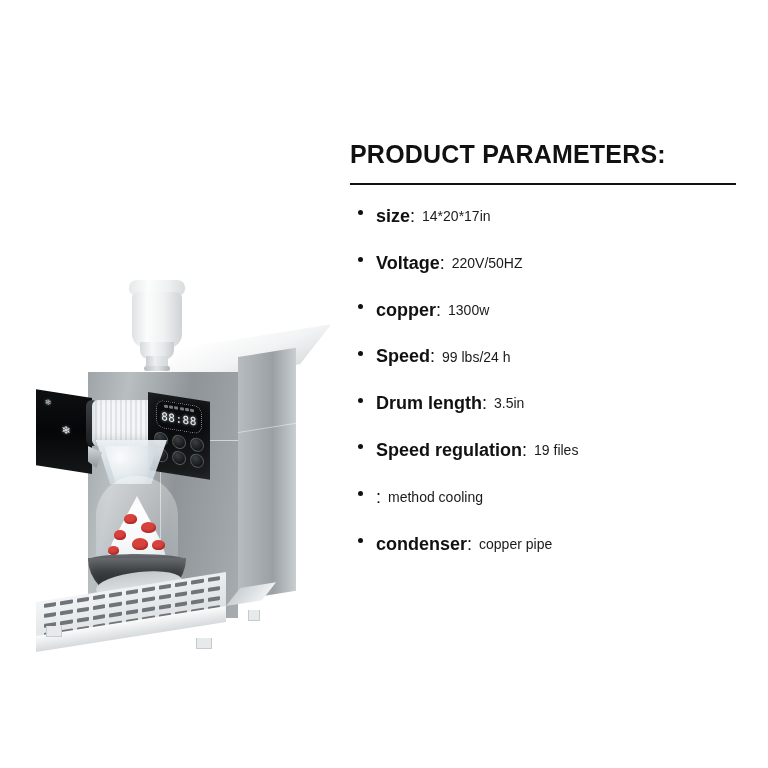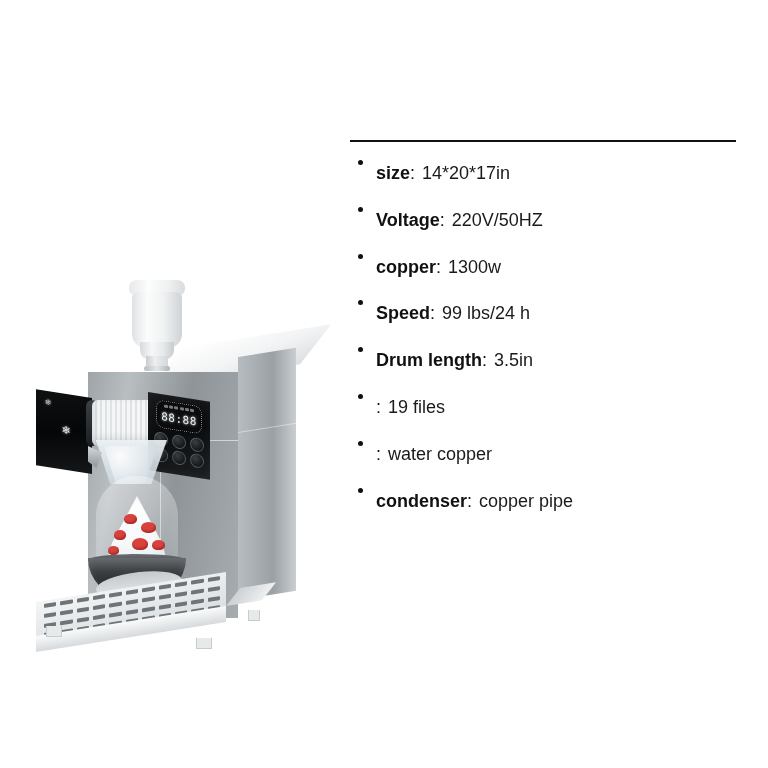--- a/index.html
+++ b/index.html
@@ -217,29 +217,29 @@
 
   
   .specs{position:absolute;left:348px;top:140px;width:404px;}
   .spec-title{
     font-size:25px;font-weight:bold;color:#111;letter-spacing:.2px;
     margin:0 0 14px 2px;white-space:nowrap;
   }
   .spec-rule{height:2px;background:#111;width:386px;margin:0 0 22px 2px;}
   .spec-list{list-style:none;margin:0;padding:0;}
   .spec-item{
-    display:flex;align-items:flex-start;margin:0 0 27px 0;line-height:1.1;white-space:nowrap;
+    display:flex;align-items:center;margin:0 0 27px 0;line-height:1.1;white-space:nowrap;
   }
   .bullet{
     flex:0 0 auto;width:5px;height:5px;border-radius:50%;background:#111;
     margin:0 13px 0 10px;transform:translateY(-4px);
   }
   .spec-label{font-size:18px;font-weight:bold;color:#111;}
   .spec-colon{font-size:18px;color:#111;margin-right:7px;}
-  .spec-value{font-size:18px;color:#1a1a1a;}
+  .spec-value{font-size:14px;color:#1a1a1a;}
 </style>
 </head>
 <body>
 
 <div class="page">
 
   <div class="photo">
 
     <div class="body-top"></div>
     <div class="body-top2"></div>
@@ -359,20 +359,21 @@
         <i></i>
     </div>
     <div class="tray-side"></div>
     <div class="tray-front"></div>
     <div class="foot f1"></div>
     <div class="foot f2"></div>
     <div class="foot f3"></div>
   </div>
 
   <div class="specs">
+    <div class="spec-title">PRODUCT PARAMETERS:</div>
     <div class="spec-rule"></div>
     <ul class="spec-list">
 
       <li class="spec-item">
         <span class="bullet"></span>
         <span class="spec-label">size</span>
         <span class="spec-colon">:</span>
         <span class="spec-value">14*20*17in</span>
       </li>
 
@@ -399,28 +400,29 @@
 
       <li class="spec-item">
         <span class="bullet"></span>
         <span class="spec-label">Drum length</span>
         <span class="spec-colon">:</span>
         <span class="spec-value">3.5in</span>
       </li>
 
       <li class="spec-item">
         <span class="bullet"></span>
+        <span class="spec-label">Speed regulation</span>
         <span class="spec-colon">:</span>
         <span class="spec-value">19 files</span>
       </li>
 
       <li class="spec-item">
         <span class="bullet"></span>
         <span class="spec-colon">:</span>
-        <span class="spec-value">water copper</span>
+        <span class="spec-value">method cooling</span>
       </li>
 
       <li class="spec-item">
         <span class="bullet"></span>
         <span class="spec-label">condenser</span>
         <span class="spec-colon">:</span>
         <span class="spec-value">copper pipe</span>
       </li>
 
     </ul>

